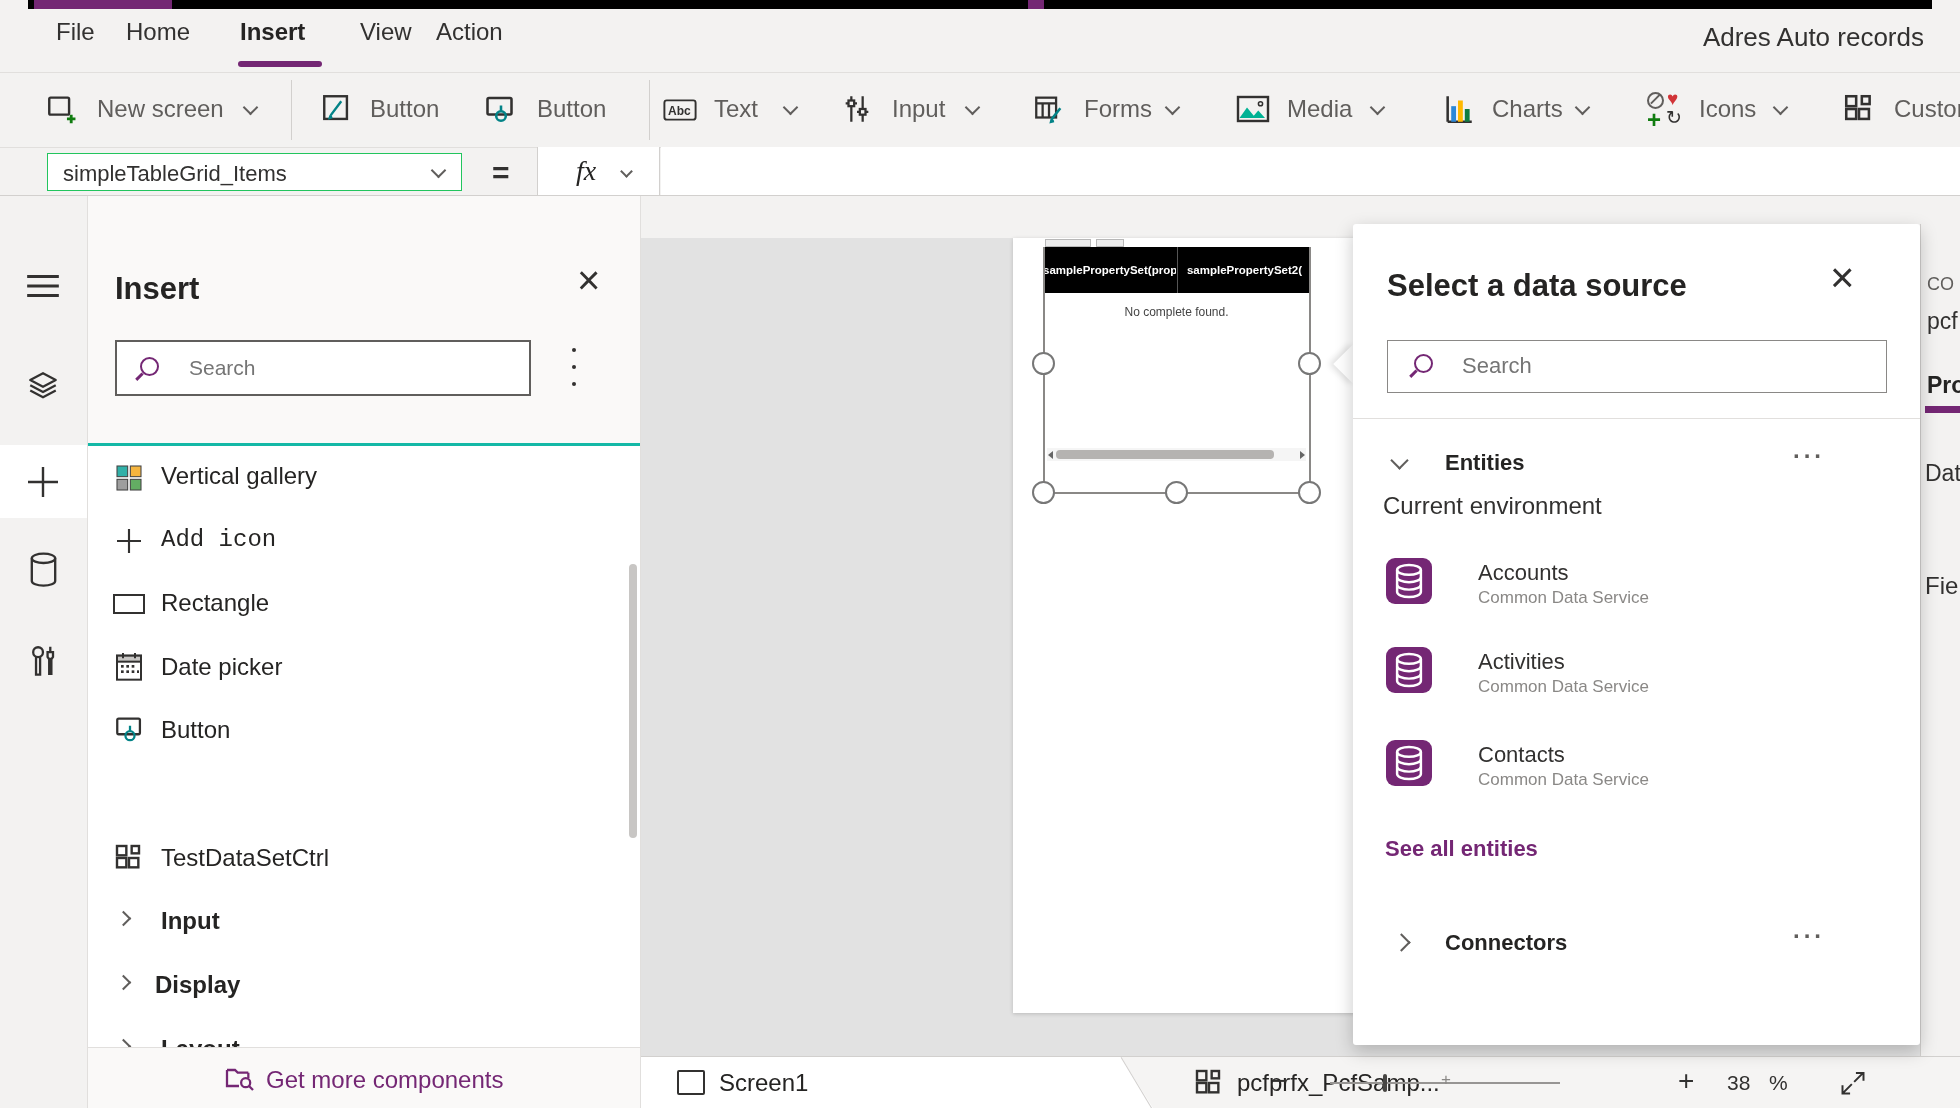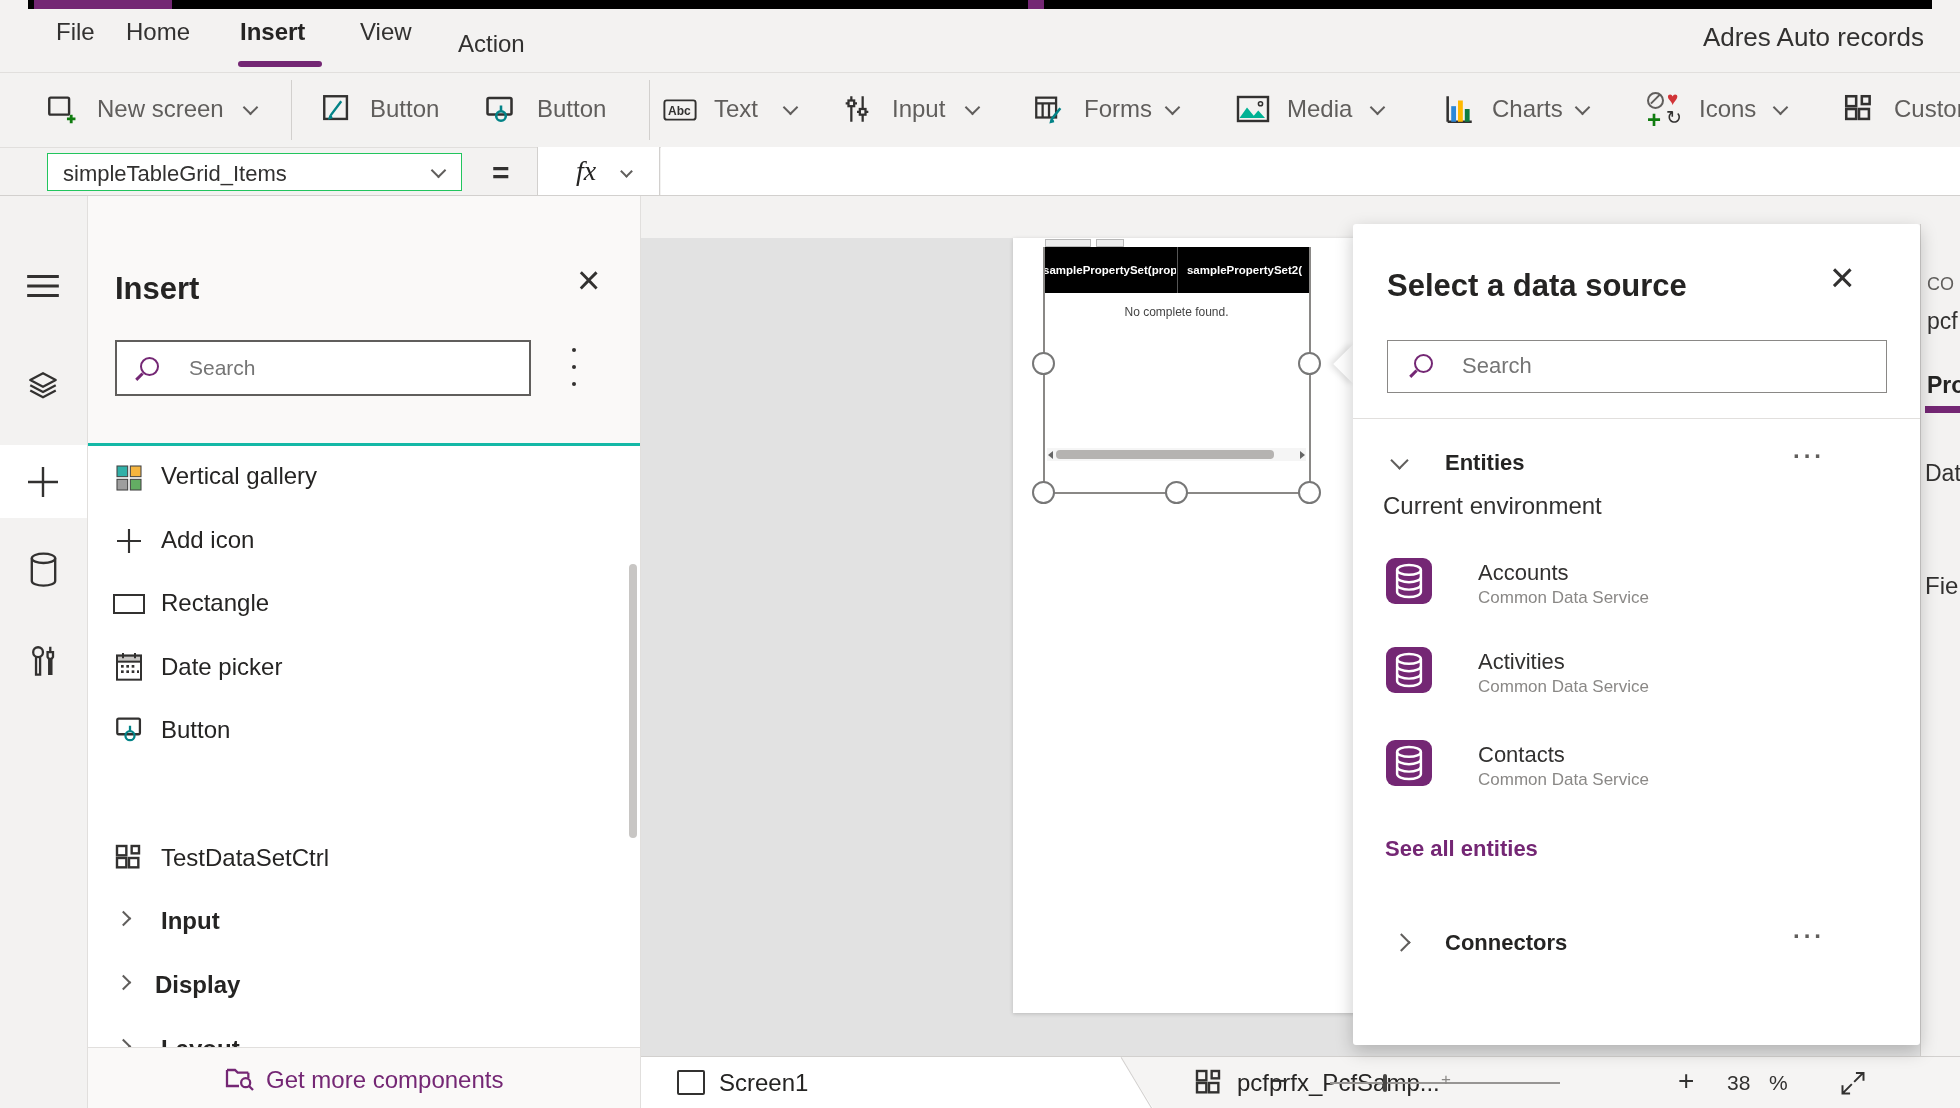--- a/index.html
+++ b/index.html
@@ -43,21 +43,21 @@
 
   <div class="abs" style="left:28px;top:0;width:1904px;height:9px;background:#000;"></div>
   <div class="abs" style="left:34px;top:0;width:138px;height:9px;background:#742774;"></div>
   <div class="abs" style="left:1028px;top:0;width:16px;height:9px;background:#742774;"></div>
 
   <div id="menuRow">
     <span class="mitem" style="left:56px;">File</span>
     <span class="mitem" style="left:126px;">Home</span>
     <span class="mitem active" style="left:240px;">Insert</span>
     <span class="mitem" style="left:360px;">View</span>
-    <span class="mitem" style="left:458px;margin-top:12px;">Action</span>
+    <span class="mitem" style="left:436px;">Action</span>
     <div class="abs" style="left:238px;top:61px;width:84px;height:6px;background:#742774;border-radius:3px;"></div>
     <div class="abs nowrap" style="right:36px;top:22px;font-size:26px;color:#323130;">Adres Auto records</div>
   </div>
   <div class="abs" style="left:0;top:72px;width:1960px;height:1px;background:#e1dfdd;"></div>
 
   <div id="ribbon">
 
     <span class="abs" style="left:45px;top:92px;">
       <svg width="34" height="34" viewBox="0 0 24 24" fill="none" stroke="#323130" stroke-width="1.7">
         <rect x="3" y="4" width="14" height="12" rx="1"></rect>
@@ -225,21 +225,21 @@
         <span class="abs" style="left:25px;top:15px;">
           <svg width="32" height="32" viewBox="0 0 24 24">
             <rect x="3" y="3" width="8" height="8" fill="#31b0a8" stroke="#444" stroke-width="0.8"></rect>
             <rect x="13" y="3" width="8" height="8" fill="#f5b53f" stroke="#444" stroke-width="0.8"></rect>
             <rect x="3" y="13" width="8" height="8" fill="#9e9e9e" stroke="#444" stroke-width="0.8"></rect>
             <rect x="13" y="13" width="8" height="8" fill="#63ad63" stroke="#444" stroke-width="0.8"></rect>
           </svg>
           </span>
         <span class="abs irow-label" style="left:73px;top:15px;">Vertical gallery</span>
       </div>
-      <div class="abs" style="left:0;top:65px;width:613px;height:62px;">
+      <div class="abs" style="left:0;top:65px;width:613px;height:62px;font-family:Liberation Mono, monospace;">
         <span class="abs" style="left:25px;top:14px;">
           <svg width="32" height="32" viewBox="0 0 24 24" stroke="#323130" stroke-width="1.6">
               <path d="M12 3v18M3 12h18"></path>
             </svg>
           </span>
         <span class="abs irow-label" style="left:73px;top:15px;">Add icon</span>
       </div>
       <div class="abs" style="left:0;top:192px;width:552px;height:62px;">
         <span class="abs" style="left:25px;top:12px;">
           <svg width="32" height="34" viewBox="0 0 24 25" fill="none" stroke="#323130" stroke-width="1.5">

